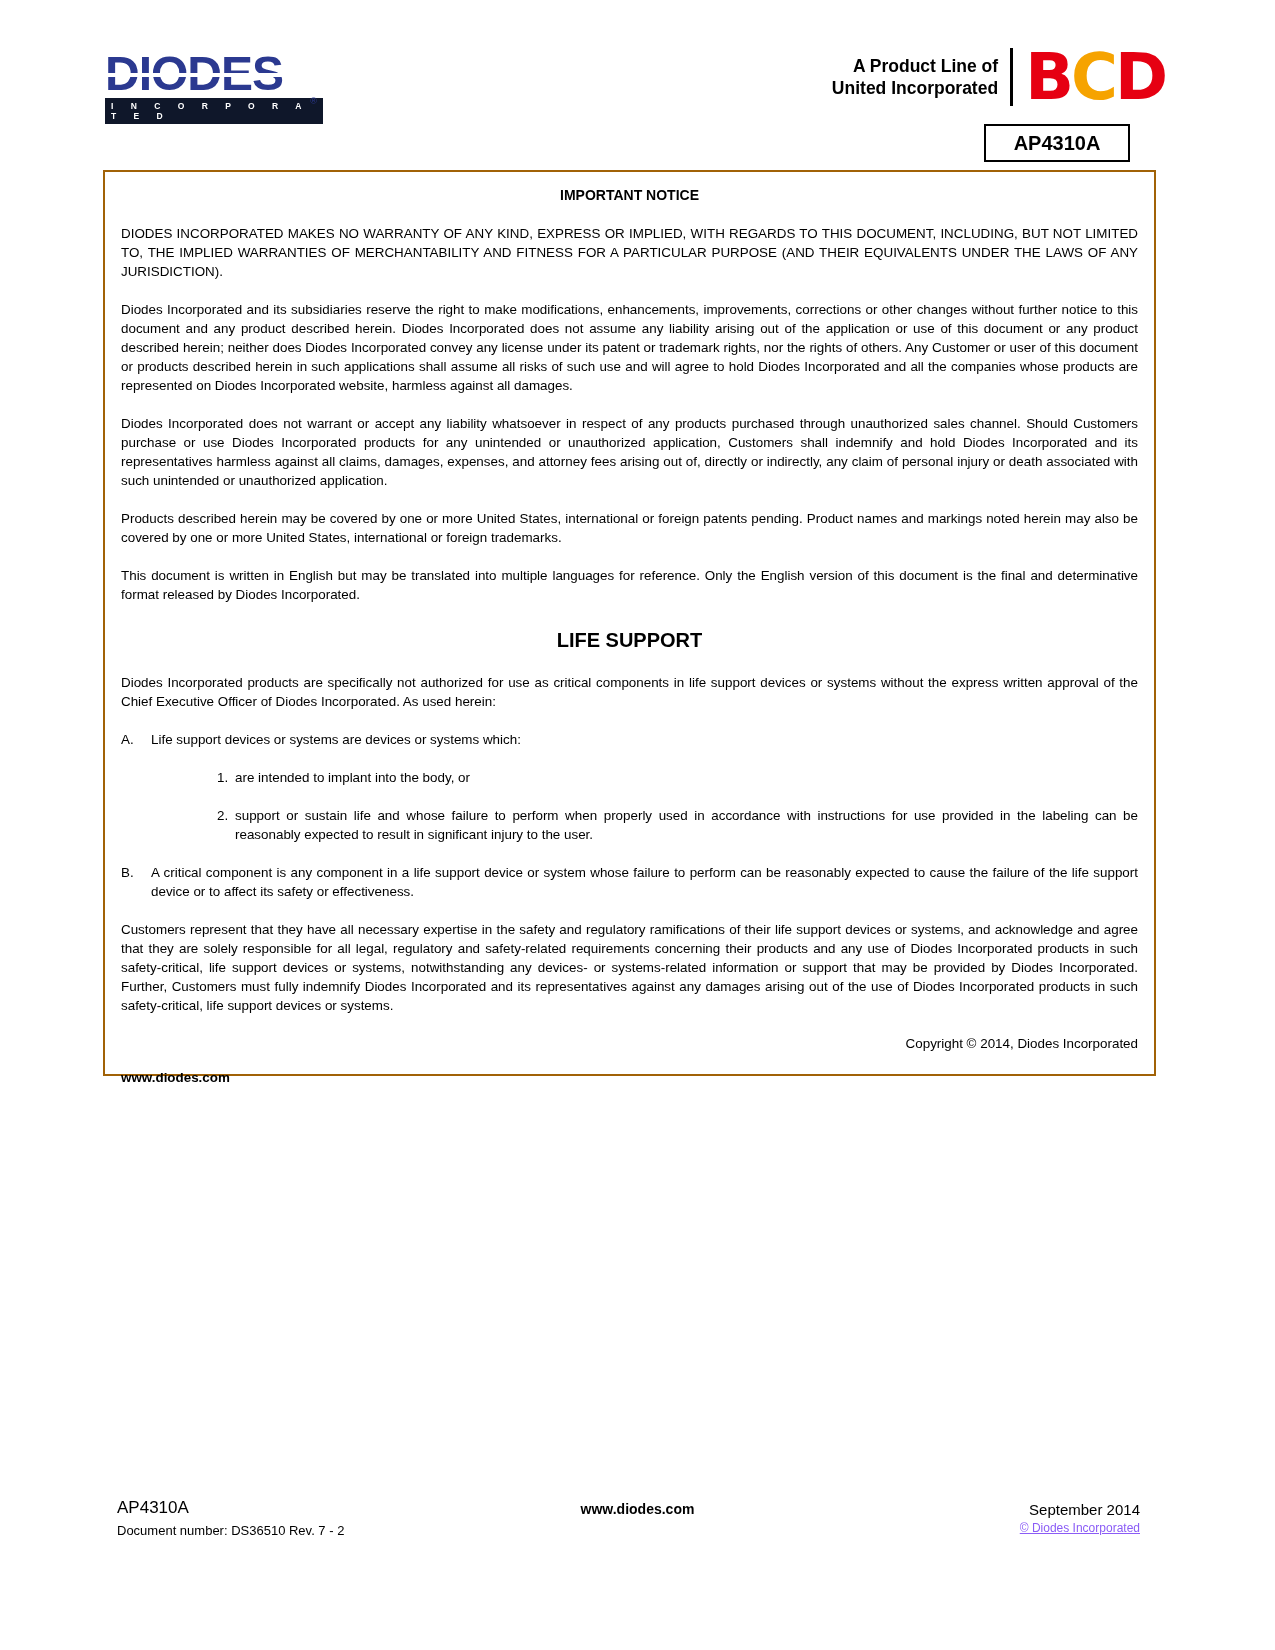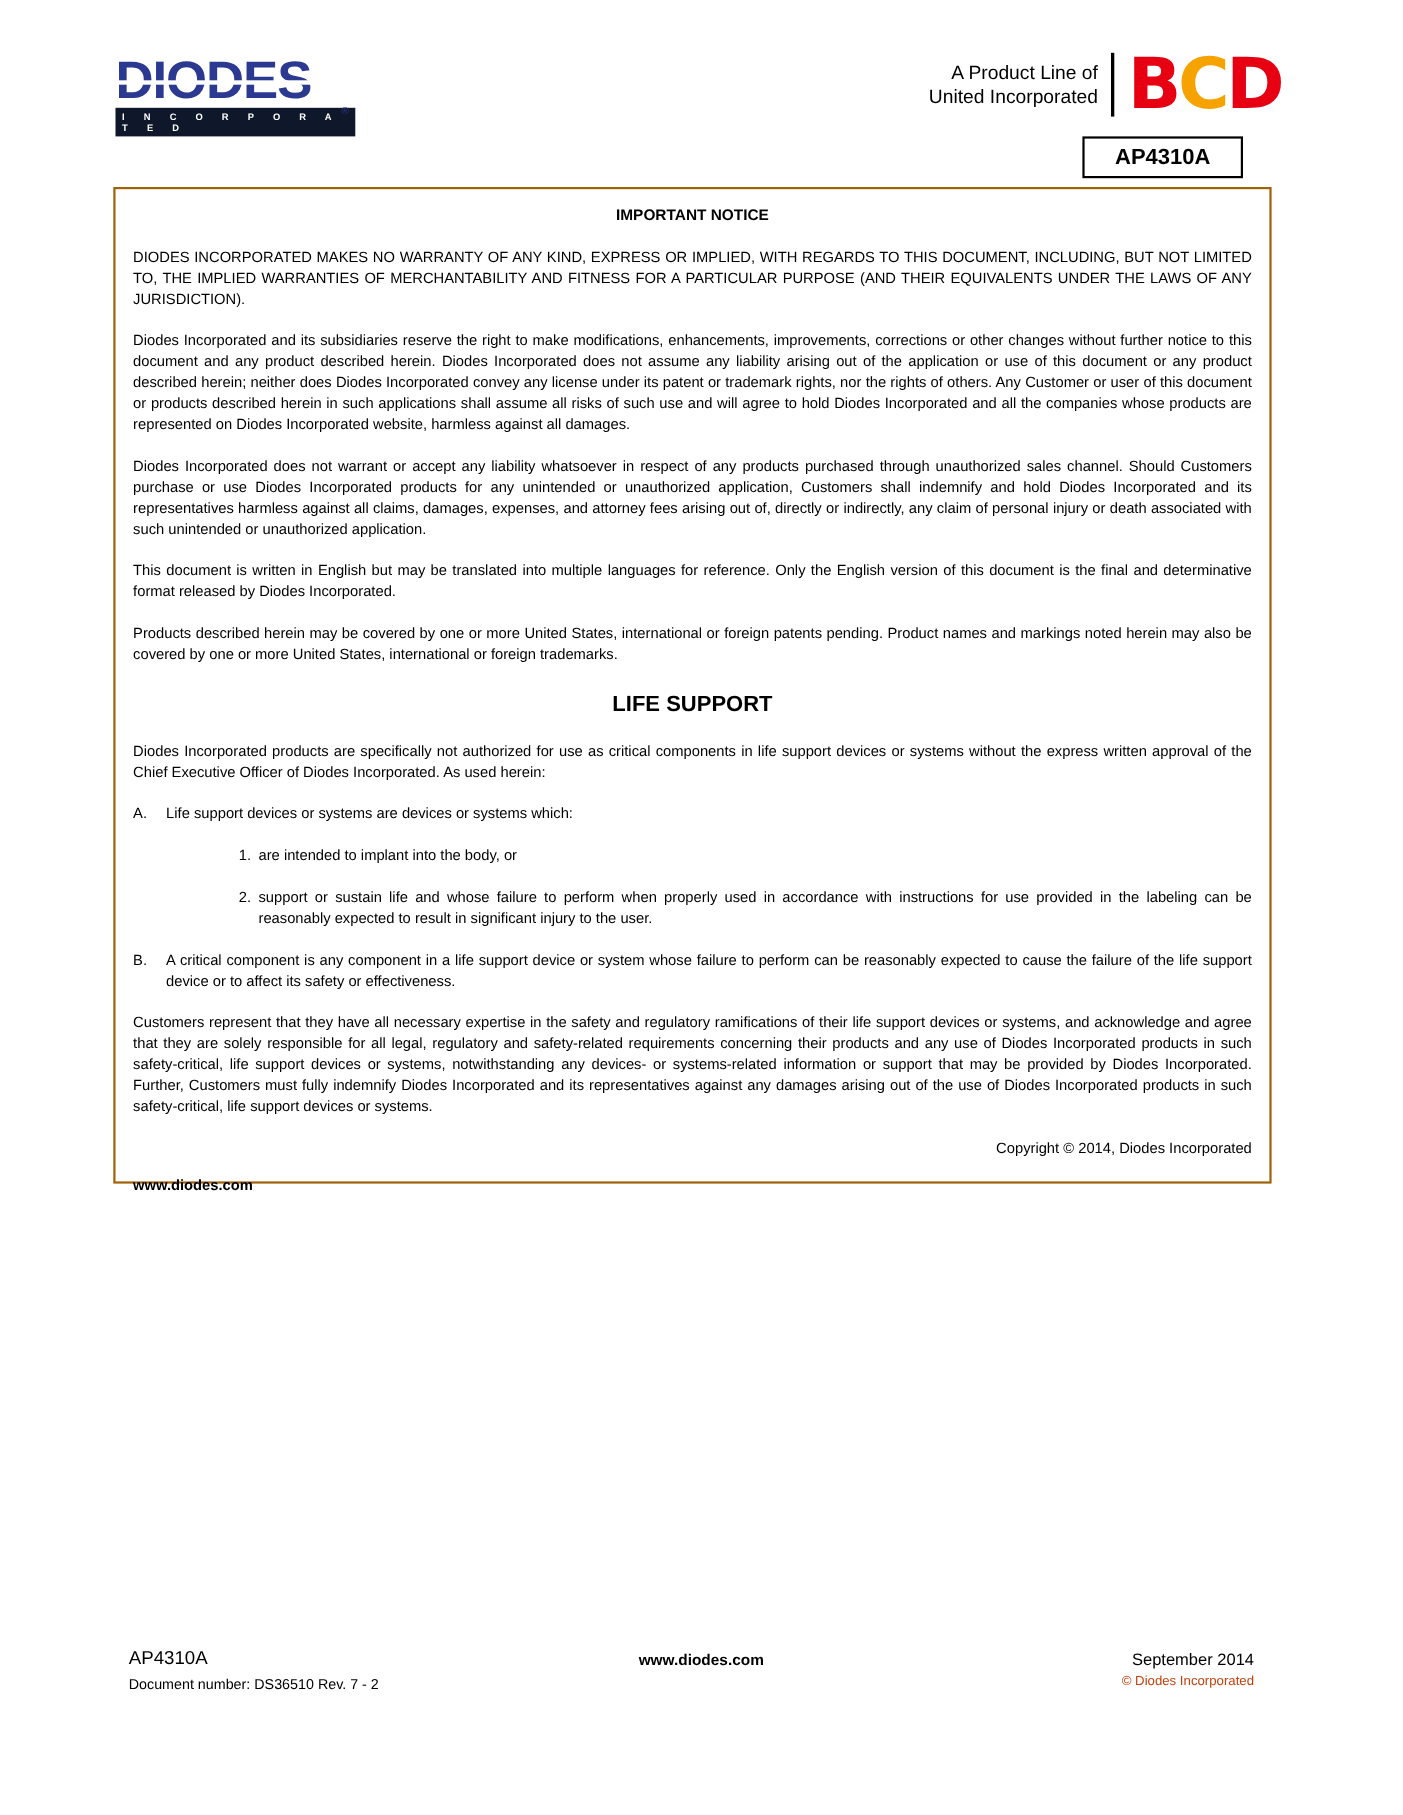--- a/index.html
+++ b/index.html
@@ -8,21 +8,21 @@
   .page { position:relative; width:1275px; height:1650px; background:#fff; overflow:hidden; margin:0 auto; }
 
   
   .diodes-logo { position:absolute; left:105px; top:52px; width:218px; }
   .diodes-word { position:relative; font-weight:bold; font-size:48px; color:#2b3990; line-height:44px; letter-spacing:-1px; }
   .diodes-stripe { position:absolute; left:2px; top:21px; width:200px; height:4px; background:#fff; }
   .diodes-reg { position:absolute; right:6px; top:44px; font-size:9px; color:#2b3990; }
   .diodes-bar { margin-top:2px; background:#0f172a; color:#fff; font-size:8.5px; font-weight:bold; letter-spacing:7.5px; padding:3px 0 3px 6px; }
 
   .header-right { position:absolute; top:48px; right:110px; display:flex; align-items:center; }
-  .product-line { text-align:right; font-weight:normal; font-size:17.5px; line-height:22px; margin-right:12px; }
+  .product-line { text-align:right; font-weight:bold; font-size:17.5px; line-height:22px; margin-right:12px; }
   .header-divider { width:3px; height:58px; background:#000; margin-right:12px; }
   .bcd-logo { font-weight:bold; font-size:64px; line-height:58px; letter-spacing:-3px; font-family:"DejaVu Sans",sans-serif; }
   .bcd-b, .bcd-d { color:#e60012; }
   .bcd-c { color:#f6a300; }
 
   .part-box { position:absolute; top:124px; right:145px; width:146px; height:38px; border:2px solid #000;
               display:flex; align-items:center; justify-content:center; font-weight:bold; font-size:20px; }
 
   
   .notice-box { position:absolute; left:103px; top:170px; width:1053px; height:906px; border:2px solid #a16207;
@@ -42,21 +42,21 @@
   
   .footer { position:absolute; left:0; top:1498px; width:1275px; height:60px; }
   .footer-left { position:absolute; left:117px; top:0; }
   .footer-part { font-size:17px; margin-bottom:5px; }
   .footer-doc { font-size:13px; }
   .footer-center { position:absolute; left:0; width:100%; text-align:center; top:3px; }
   .footer-page { font-size:13px; margin-bottom:3px; }
   .footer-site { font-weight:bold; font-size:14px; }
   .footer-right { position:absolute; right:135px; top:3px; text-align:right; }
   .footer-date { font-size:15px; margin-bottom:3px; }
-  .footer-copy { font-size:12px; color:#c2410c; }
+  .footer-copy { font-size:12px; color:#8b5cf6;text-decoration:underline; }
 </style>
 </head>
 <body>
 
 <div class="page">
 
   <div class="diodes-logo">
     <div class="diodes-word">DIODES</div>
     <div class="diodes-stripe"></div>
     <span class="diodes-reg">®</span>
@@ -75,22 +75,22 @@
   <div class="part-box">
     <span>AP4310A</span>
   </div>
 
   <div class="notice-box">
     <div class="notice-title">IMPORTANT NOTICE</div>
 
     <p class="para">DIODES INCORPORATED MAKES NO WARRANTY OF ANY KIND, EXPRESS OR IMPLIED, WITH REGARDS TO THIS DOCUMENT, INCLUDING, BUT NOT LIMITED TO, THE IMPLIED WARRANTIES OF MERCHANTABILITY AND FITNESS FOR A PARTICULAR PURPOSE (AND THEIR EQUIVALENTS UNDER THE LAWS OF ANY JURISDICTION).</p>
     <p class="para">Diodes Incorporated and its subsidiaries reserve the right to make modifications, enhancements, improvements, corrections or other changes without further notice to this document and any product described herein. Diodes Incorporated does not assume any liability arising out of the application or use of this document or any product described herein; neither does Diodes Incorporated convey any license under its patent or trademark rights, nor the rights of others.  Any Customer or user of this document or products described herein in such applications shall assume all risks of such use and will agree to hold Diodes Incorporated and all the companies whose products are represented on Diodes Incorporated website, harmless against all damages.</p>
     <p class="para">Diodes Incorporated does not warrant or accept any liability whatsoever in respect of any products purchased through unauthorized sales channel. Should Customers purchase or use Diodes Incorporated products for any unintended or unauthorized application, Customers shall indemnify and hold Diodes Incorporated and its representatives harmless against all claims, damages, expenses, and attorney fees arising out of, directly or indirectly, any claim of personal injury or death associated with such unintended or unauthorized application.</p>
+    <p class="para">Products described herein may be covered by one or more United States, international or foreign patents pending.  Product names and markings noted herein may also be covered by one or more United States, international or foreign trademarks.</p>
     <p class="para">This document is written in English but may be translated into multiple languages for reference.  Only the English version of this document is the final and determinative format released by Diodes Incorporated.</p>
-    <p class="para">Products described herein may be covered by one or more United States, international or foreign patents pending.  Product names and markings noted herein may also be covered by one or more United States, international or foreign trademarks.</p>
 
     <div class="section-title">LIFE SUPPORT</div>
 
     <p class="para">Diodes Incorporated products are specifically not authorized for use as critical components in life support devices or systems without the express written approval of the Chief Executive Officer of Diodes Incorporated. As used herein:</p>
 
     <div class="list-item">
       <span class="list-label">A.</span>
       <span class="list-text">Life support devices or systems are devices or systems which:</span>
     </div>
 

